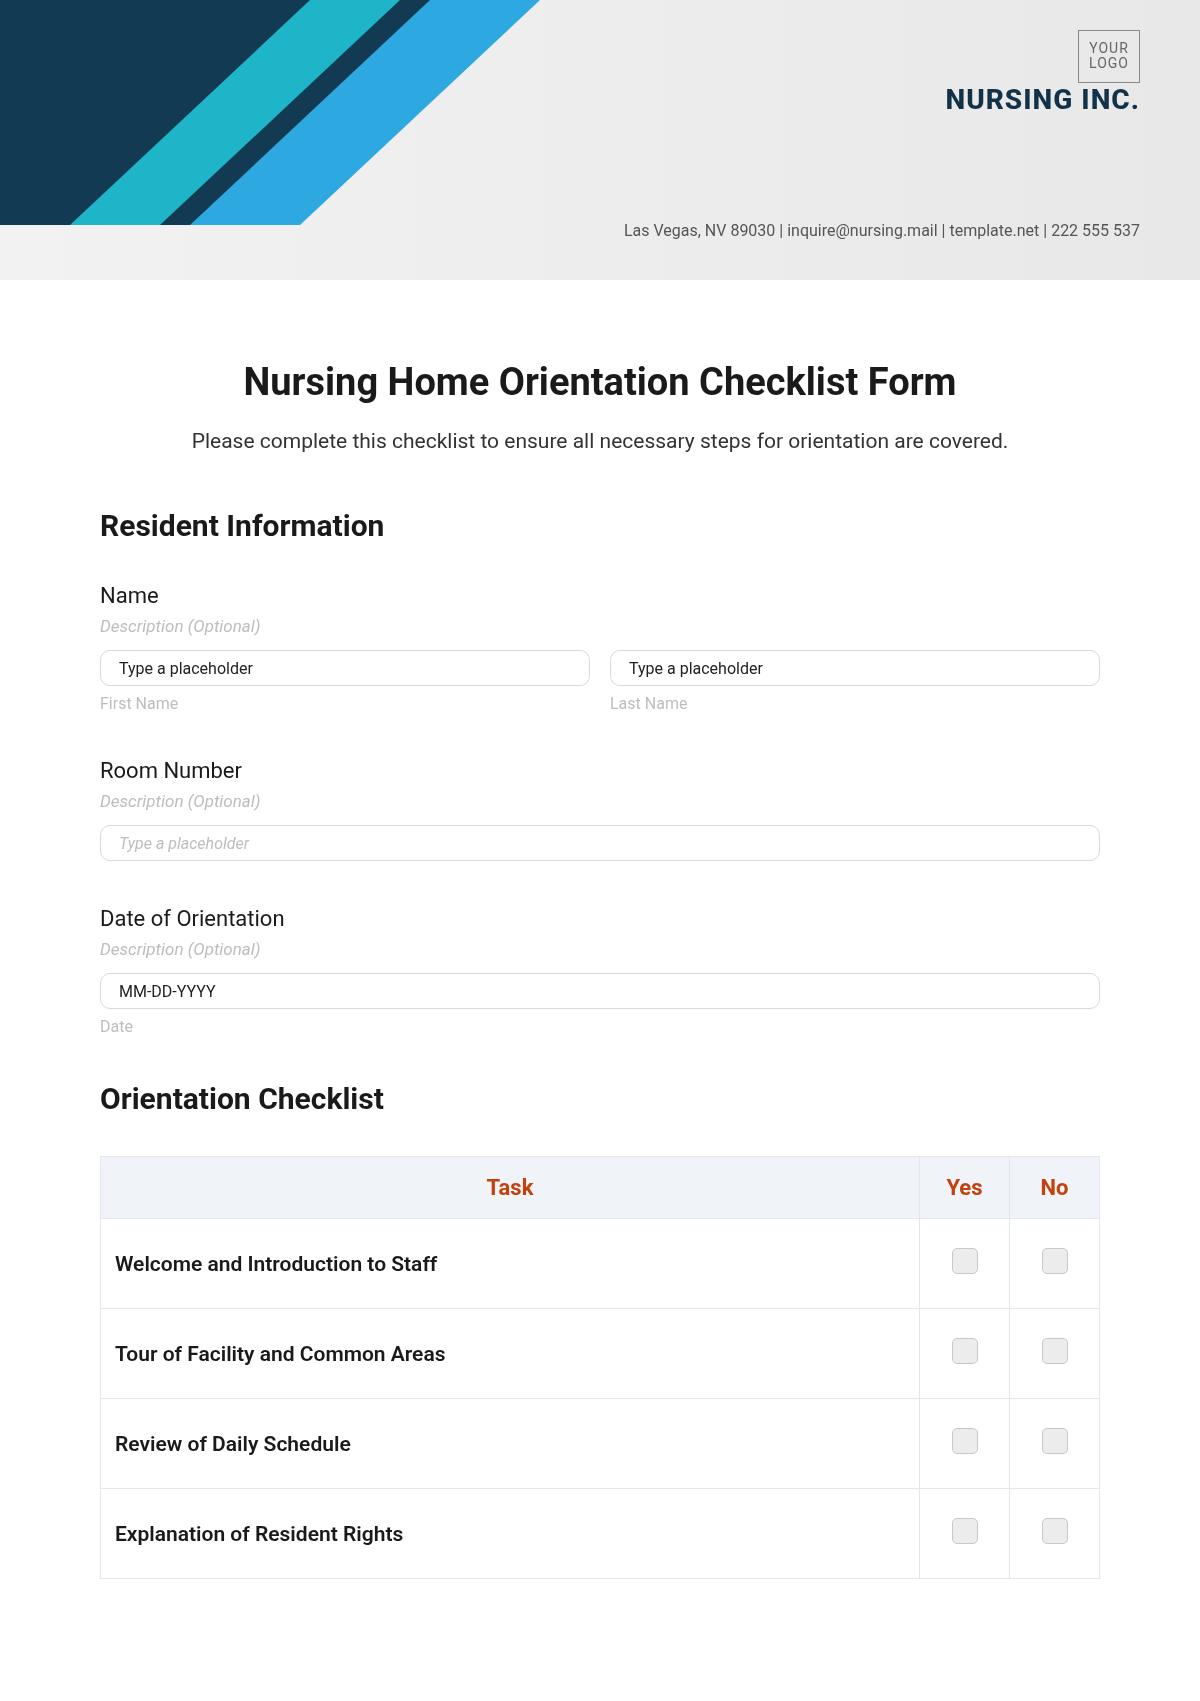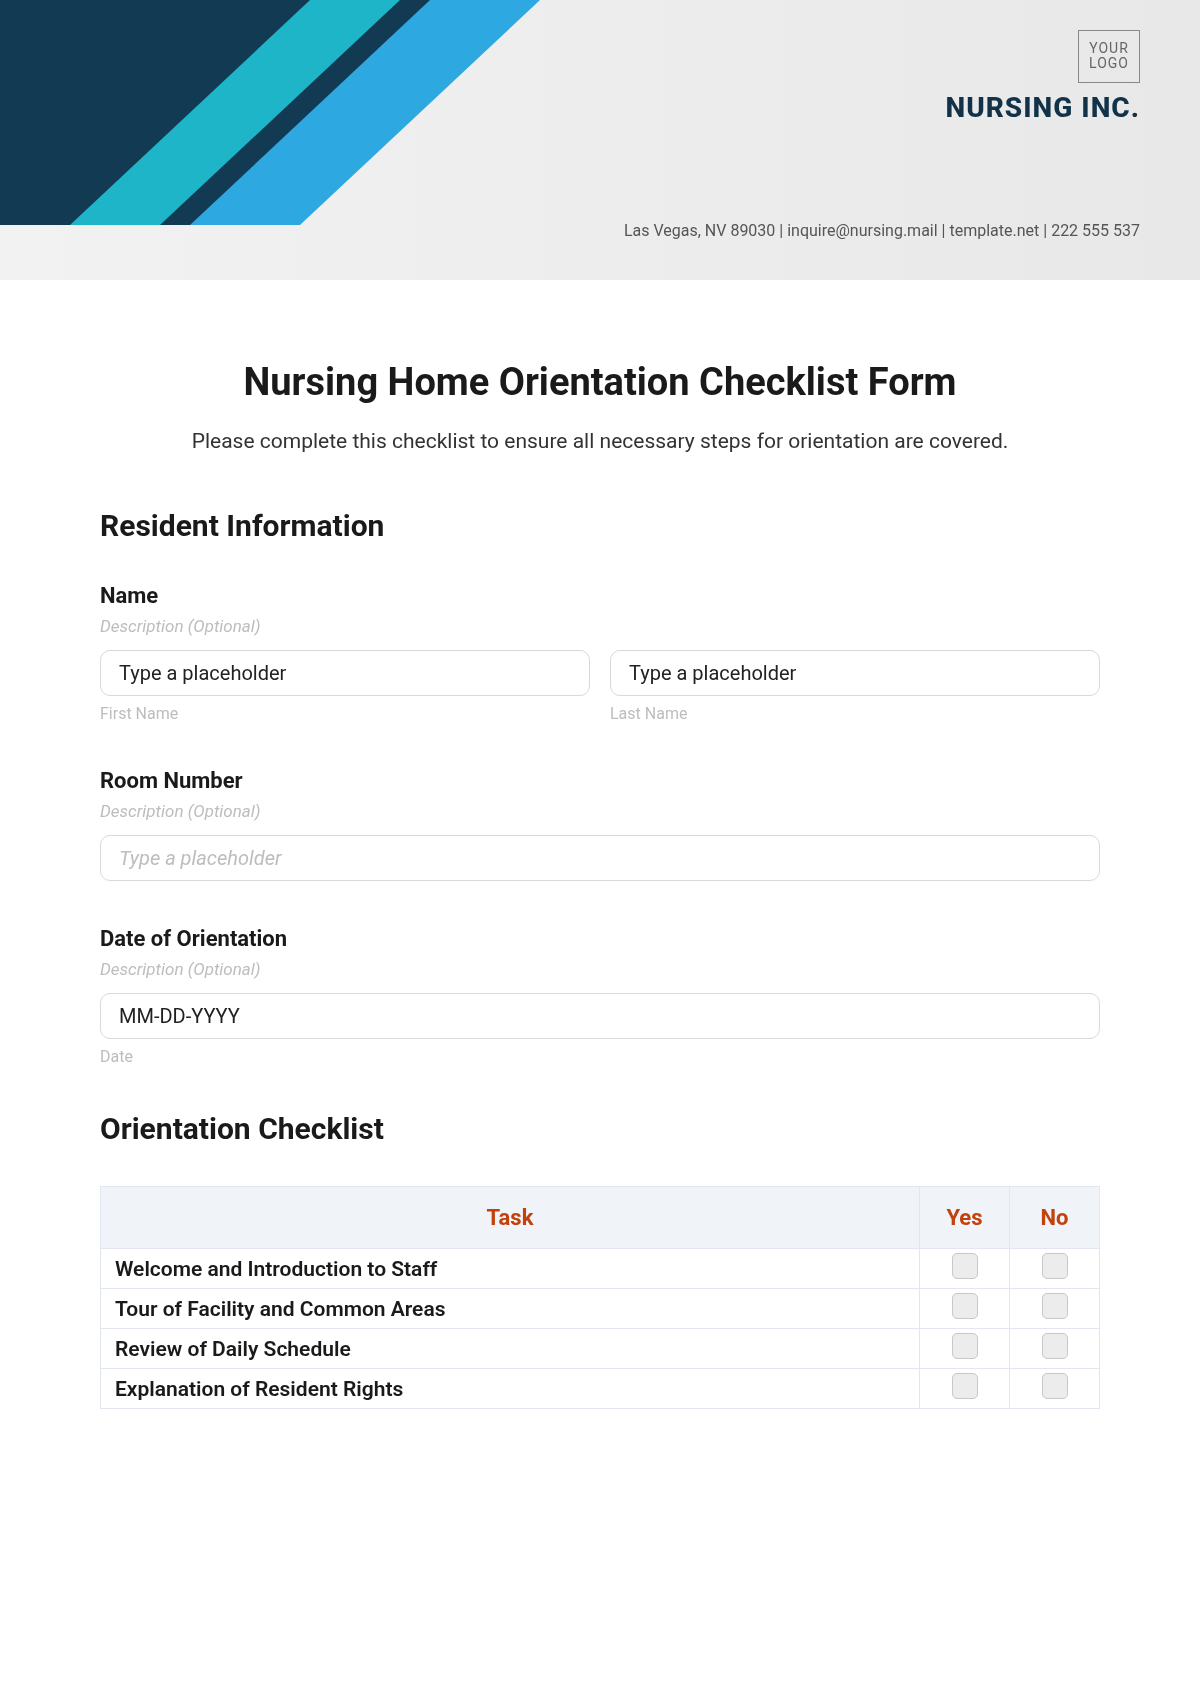--- a/index.html
+++ b/index.html
@@ -25,21 +25,20 @@
     display: inline-block;
     border: 1px solid #888;
     padding: 10px 10px;
     font-size: 14px;
     color: #666;
     line-height: 1.1;
     text-align: center;
     letter-spacing: 1px;
   }
   .company-name {
-    margin-top: 8px;
     font-weight: 800;
     font-size: 28px;
     letter-spacing: 1px;
     color: #123249;
   }
   .contact-line {
     position: absolute;
     right: 60px;
     bottom: 40px;
     font-size: 16px;
@@ -62,43 +61,43 @@
     margin-bottom: 55px;
   }
   .section-h {
     font-size: 30px;
     font-weight: 700;
     margin-bottom: 40px;
   }
   .field { margin-bottom: 45px; }
   .field-label {
     font-size: 22px;
-    font-weight: 700;
+    font-weight: 400;
     margin-bottom: 8px;
   }
   .field-desc {
     font-size: 17px;
     font-style: italic;
     color: #bdbdbd;
     margin-bottom: 14px;
   }
   .field-sub {
     font-size: 16px;
     color: #bdbdbd;
     margin-top: 8px;
   }
   .row2 { display: flex; gap: 20px; }
   .row2 > div { flex: 1; }
   .input {
     width: 100%;
-    height: 46px;
+    height: 36px;
     border: 1px solid #d9d9d9;
     border-radius: 10px;
     padding: 0 18px;
-    font-size: 20px;
+    font-size: 16px;
     color: #222;
     background: #fff;
     font-family: inherit;
   }
   .input::placeholder { color: #bdbdbd; font-style: italic; }
   .input.dark::placeholder { color: #222; font-style: normal; }
   table.checklist {
     width: 100%;
     border-collapse: collapse;
     margin-top: 10px;
@@ -108,21 +107,21 @@
     color: #c2410c;
     font-size: 22px;
     font-weight: 700;
     padding: 18px 1px;
     border: 1px solid #e2e6ee;
   }
   table.checklist th.task { text-align: center; }
   table.checklist th.yn { width: 90px; text-align: center; }
   table.checklist td {
     border: 1px solid #e2e6ee;
-    padding: 4px 14px;
+    padding: 29px 14px;
     font-size: 21px;
     font-weight: 600;
     vertical-align: middle;
   }
   table.checklist td.cb { text-align: center; }
   .checkbox {
     display: inline-block;
     width: 26px; height: 26px;
     border: 1px solid #c8c8c8;
     border-radius: 5px;

